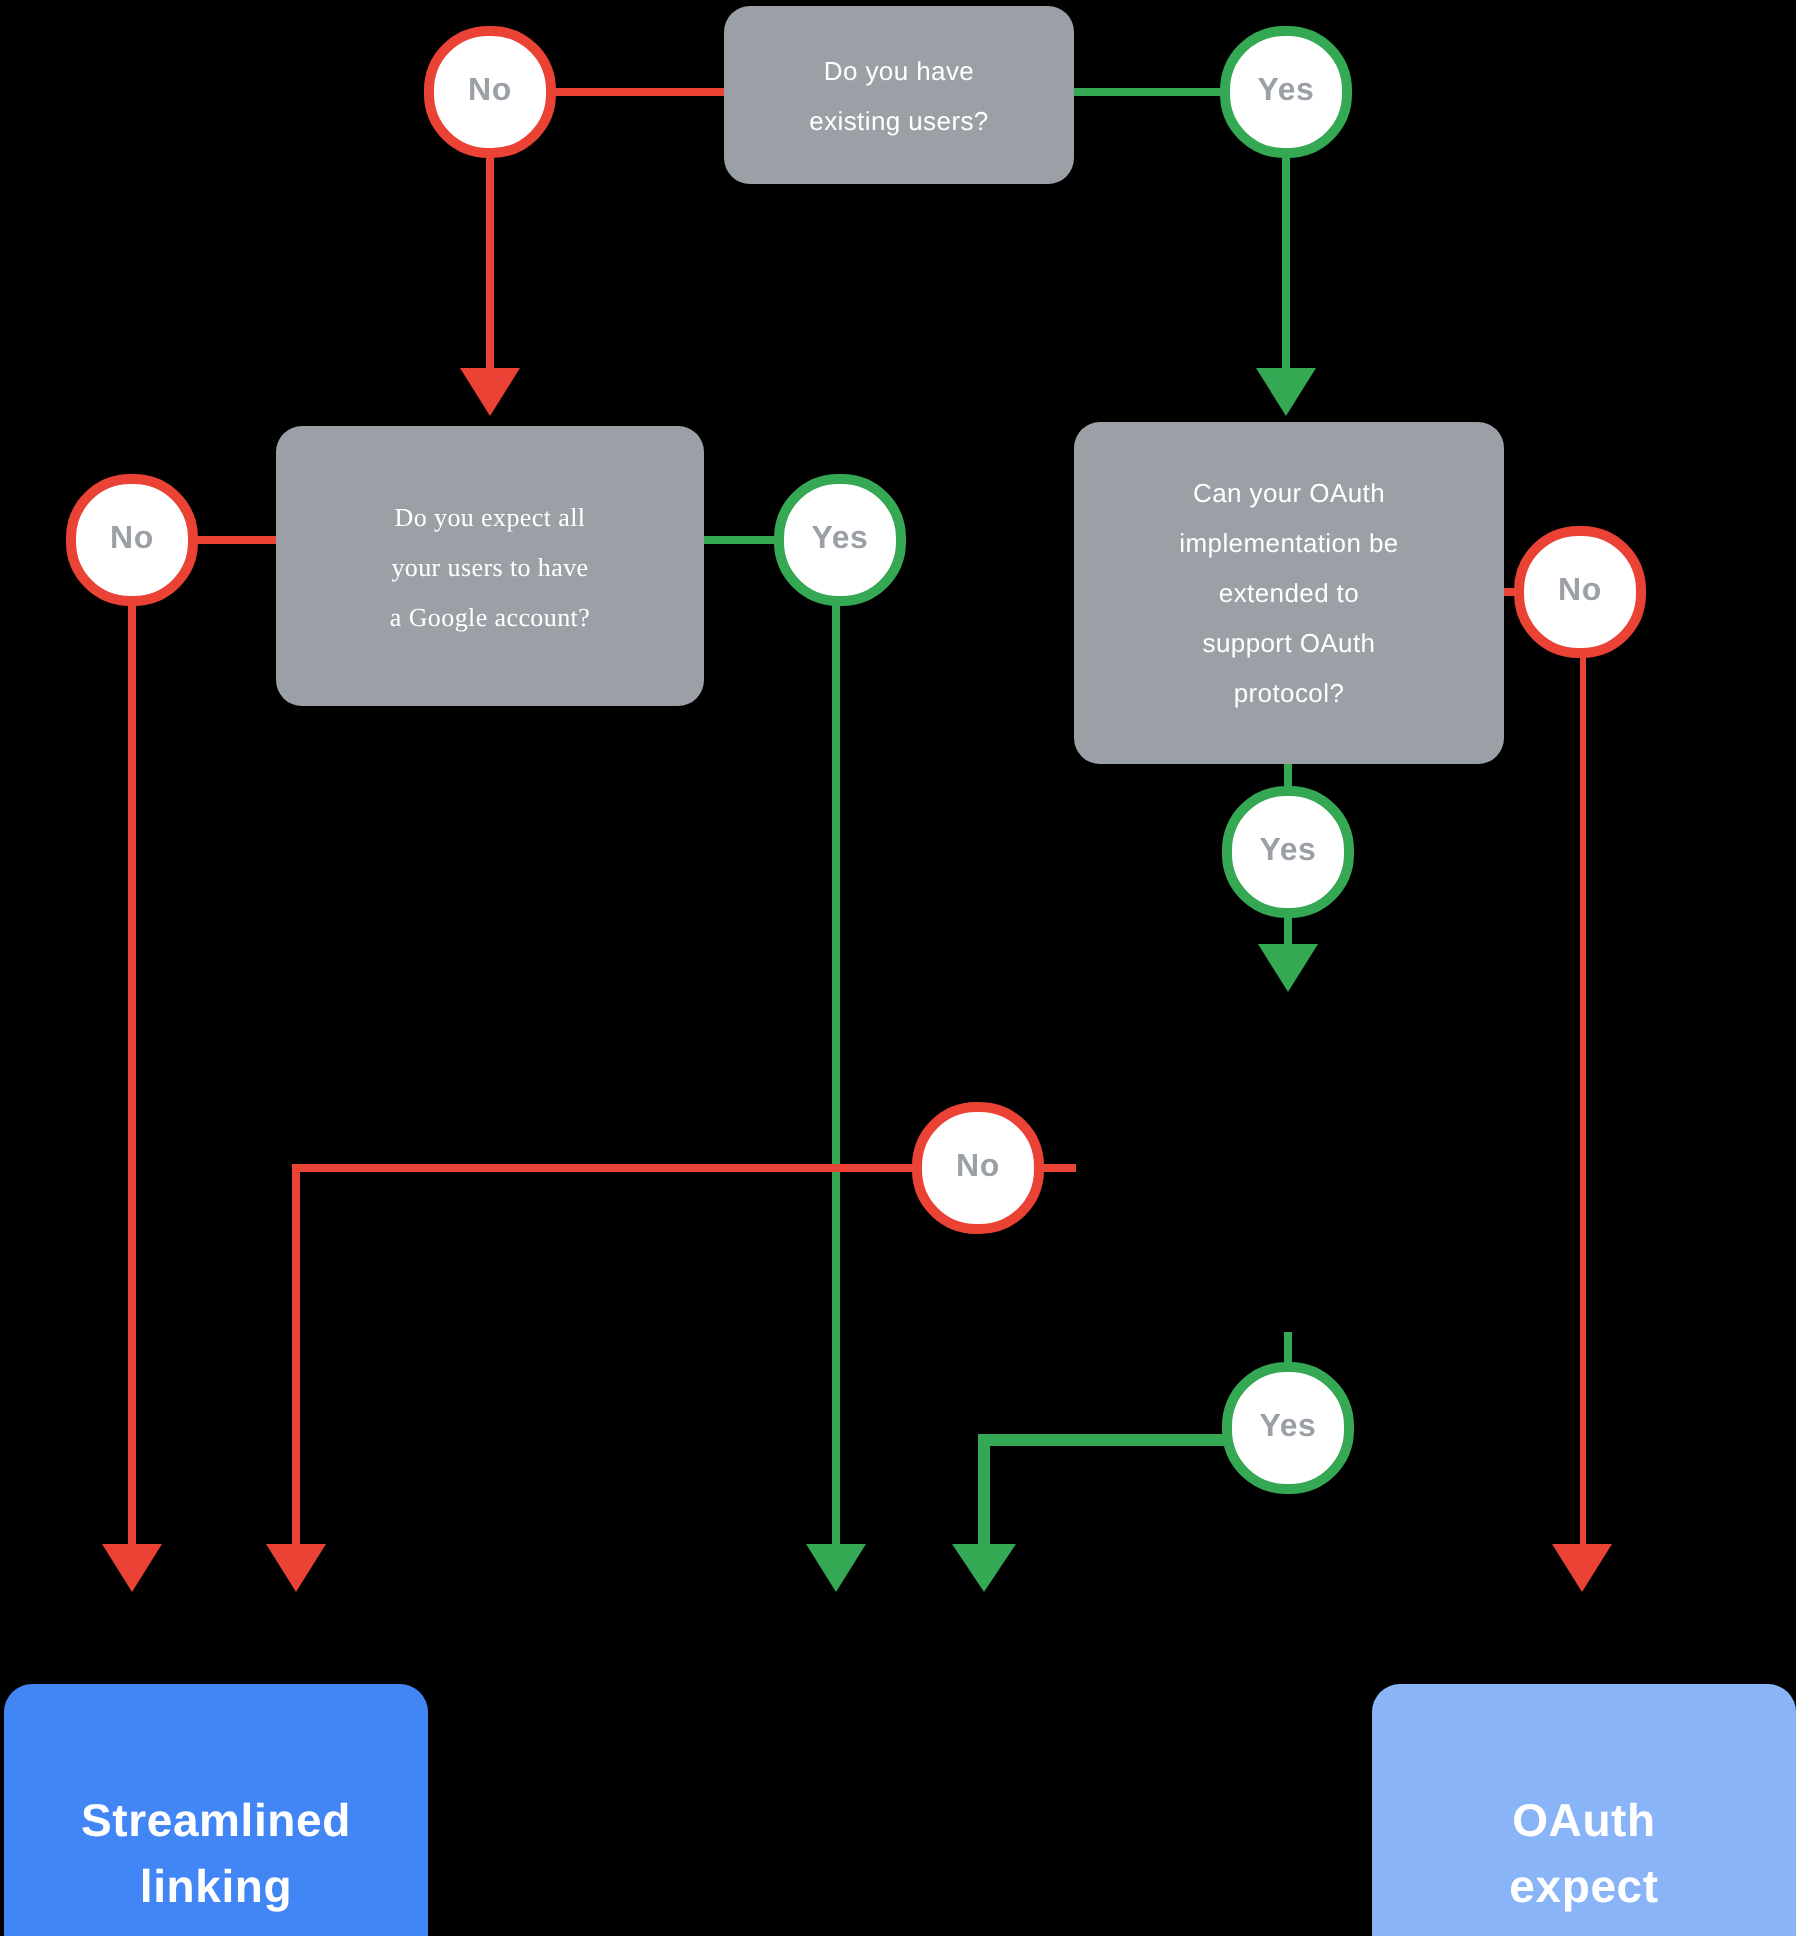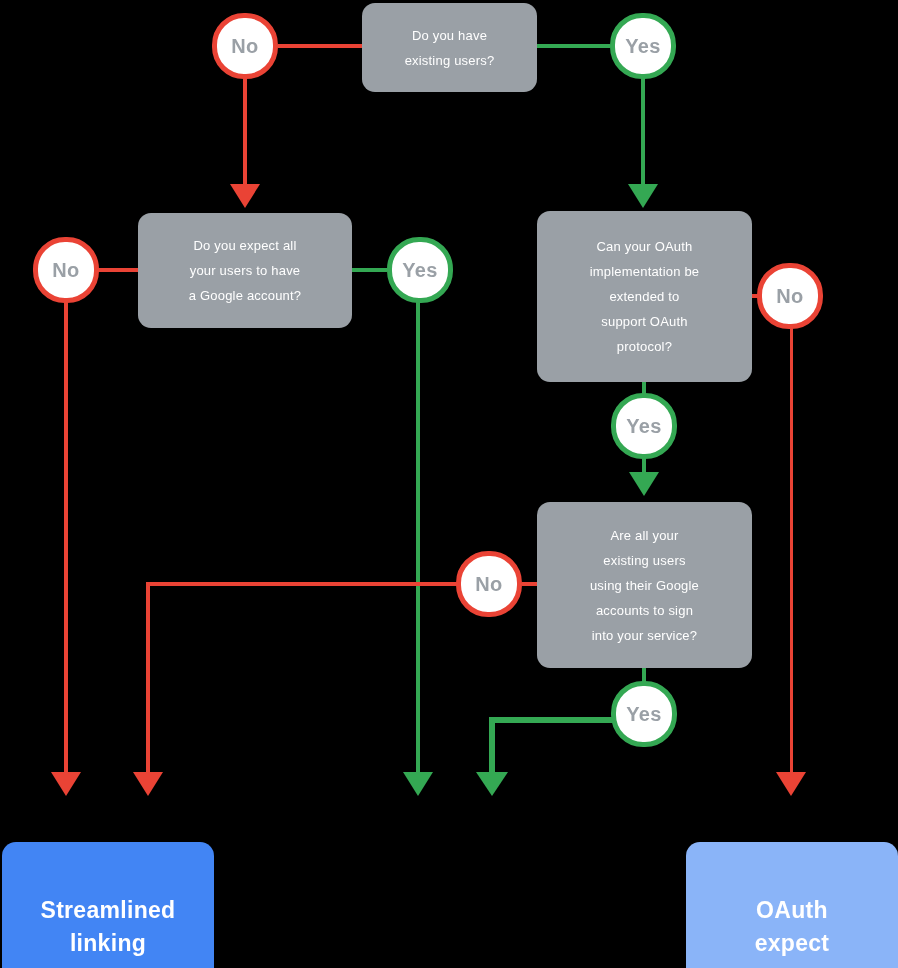--- a/index.html
+++ b/index.html
@@ -44,21 +44,21 @@
     text-align: center;
     font-size: 13px; line-height: 25px; letter-spacing: 0.2px;
     white-space: pre-line;
   }
   .pill {
     position: absolute;
     width: 66px; height: 66px; box-sizing: border-box;
     background: var(--pill-bg);
     border-radius: 32px;
     display: flex; align-items: center; justify-content: center;
-    font-size: 20px; font-weight: bold;
+    font-size: 16px; font-weight: bold;
     color: var(--pill-text);
     letter-spacing: 0.3px;
   }
   .pill.no  { border: 5px solid var(--no-red); }
   .pill.yes { border: 5px solid var(--yes-green); }
   .outcome {
     position: absolute;
     width: 212px; height: 170px;
     border-radius: 14px;
     display: flex; align-items: center; justify-content: center;
@@ -101,33 +101,28 @@
   <div class="arrow green" style="left:628px; top:184px;"></div>
   <div class="arrow green" style="left:629px; top:472px;"></div>
   <div class="arrow red" style="left:51px; top:772px;"></div>
   <div class="arrow red" style="left:133px; top:772px;"></div>
   <div class="arrow green" style="left:403px; top:772px;"></div>
   <div class="arrow green big" style="left:476px; top:772px;"></div>
   <div class="arrow red" style="left:776px; top:772px;"></div>
 
   <div class="qbox" style="left:362px; top:3px; width:175px; height:89px;">Do you have
 existing users?</div>
-  <div class="qbox" style="left:138px; top:213px; width:214px; height:115px;">Do you expect all
+  <div class="qbox" style="left:138px; top:213px; width:214px; height:140px;font-family:Liberation Serif, serif;">Do you expect all
 your users to have
 a Google account?</div>
   <div class="qbox" style="left:537px; top:211px; width:215px; height:171px;">Can your OAuth
 implementation be
 extended to
 support OAuth
 protocol?</div>
-  <div class="qbox" style="left:537px; top:502px; width:215px; height:166px;">Are all your
-existing users
-using their Google
-accounts to sign
-into your service?</div>
 
   <div class="pill no" style="left:212px; top:13px;">No</div>
   <div class="pill yes" style="left:610px; top:13px;">Yes</div>
   <div class="pill no" style="left:33px; top:237px;">No</div>
   <div class="pill yes" style="left:387px; top:237px;">Yes</div>
   <div class="pill no" style="left:757px; top:263px;">No</div>
   <div class="pill yes" style="left:611px; top:393px;">Yes</div>
   <div class="pill no" style="left:456px; top:551px;">No</div>
   <div class="pill yes" style="left:611px; top:681px;">Yes</div>
 

